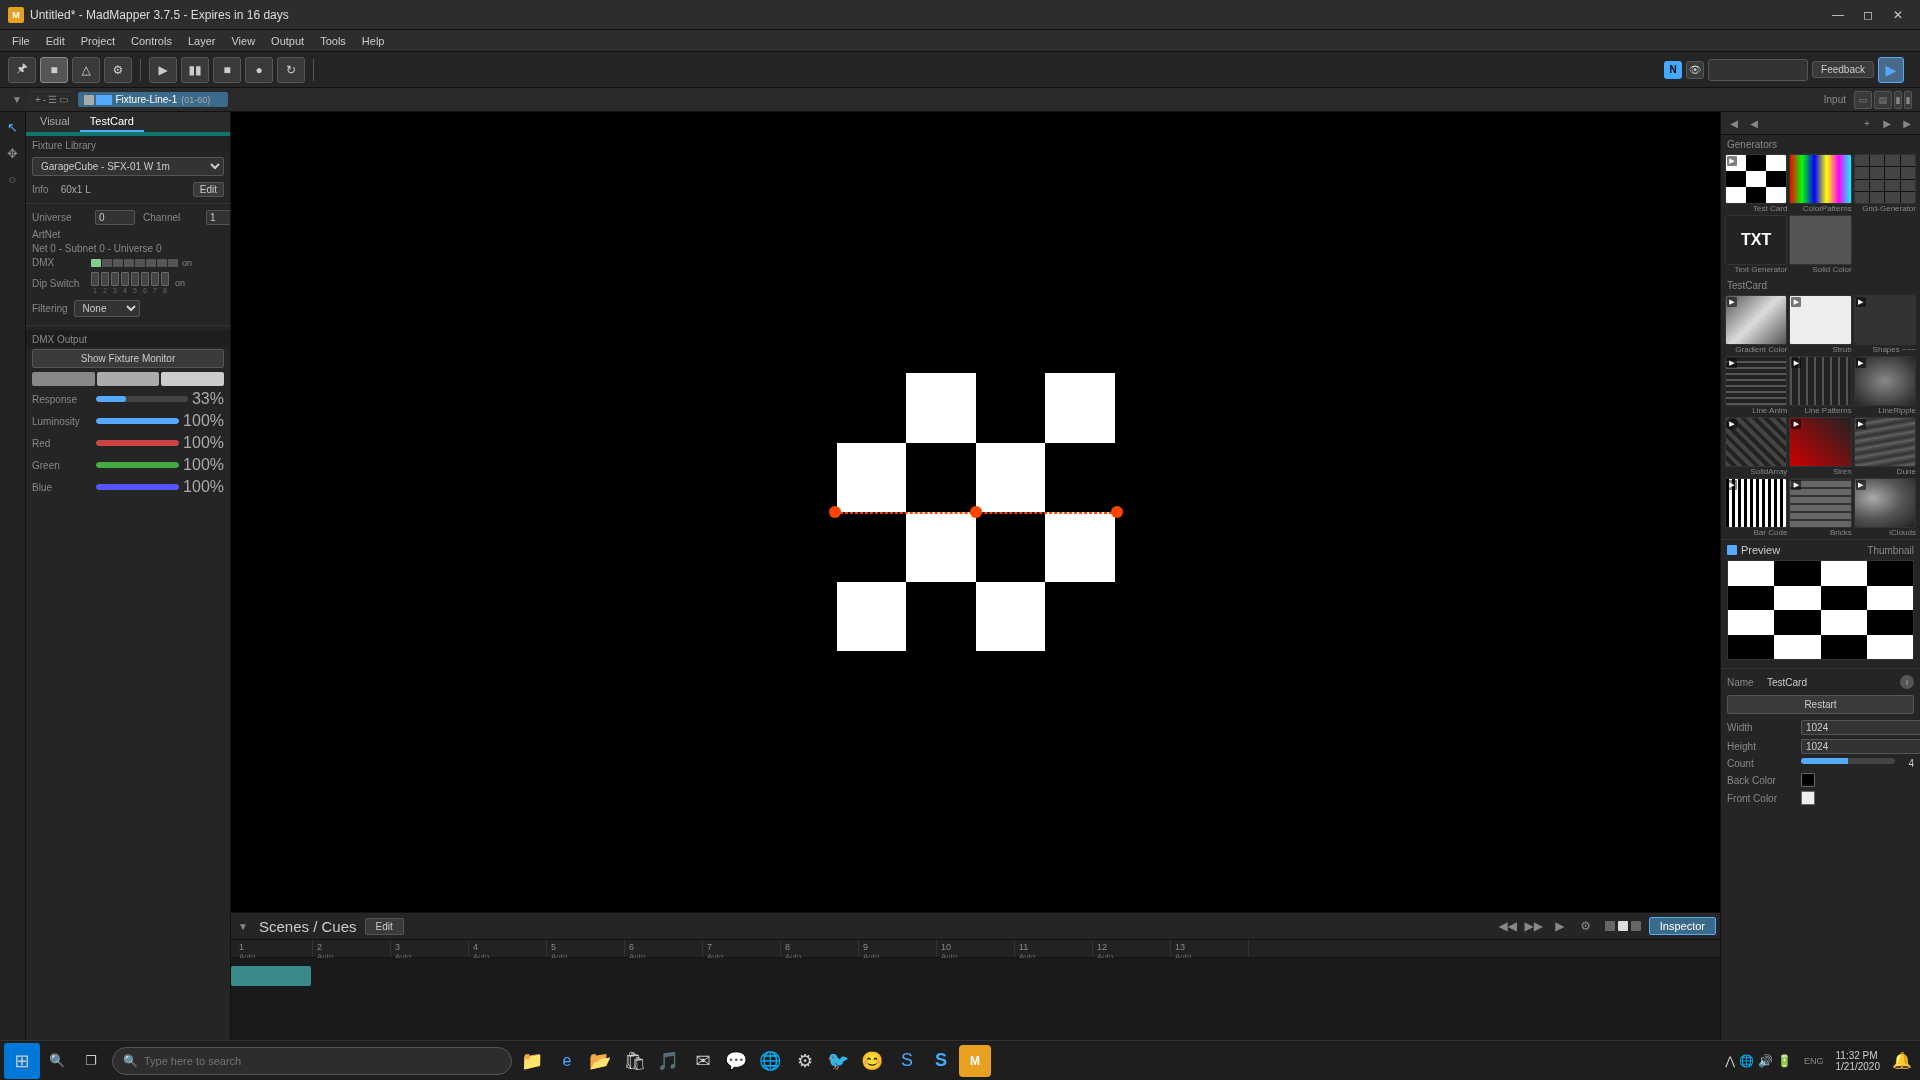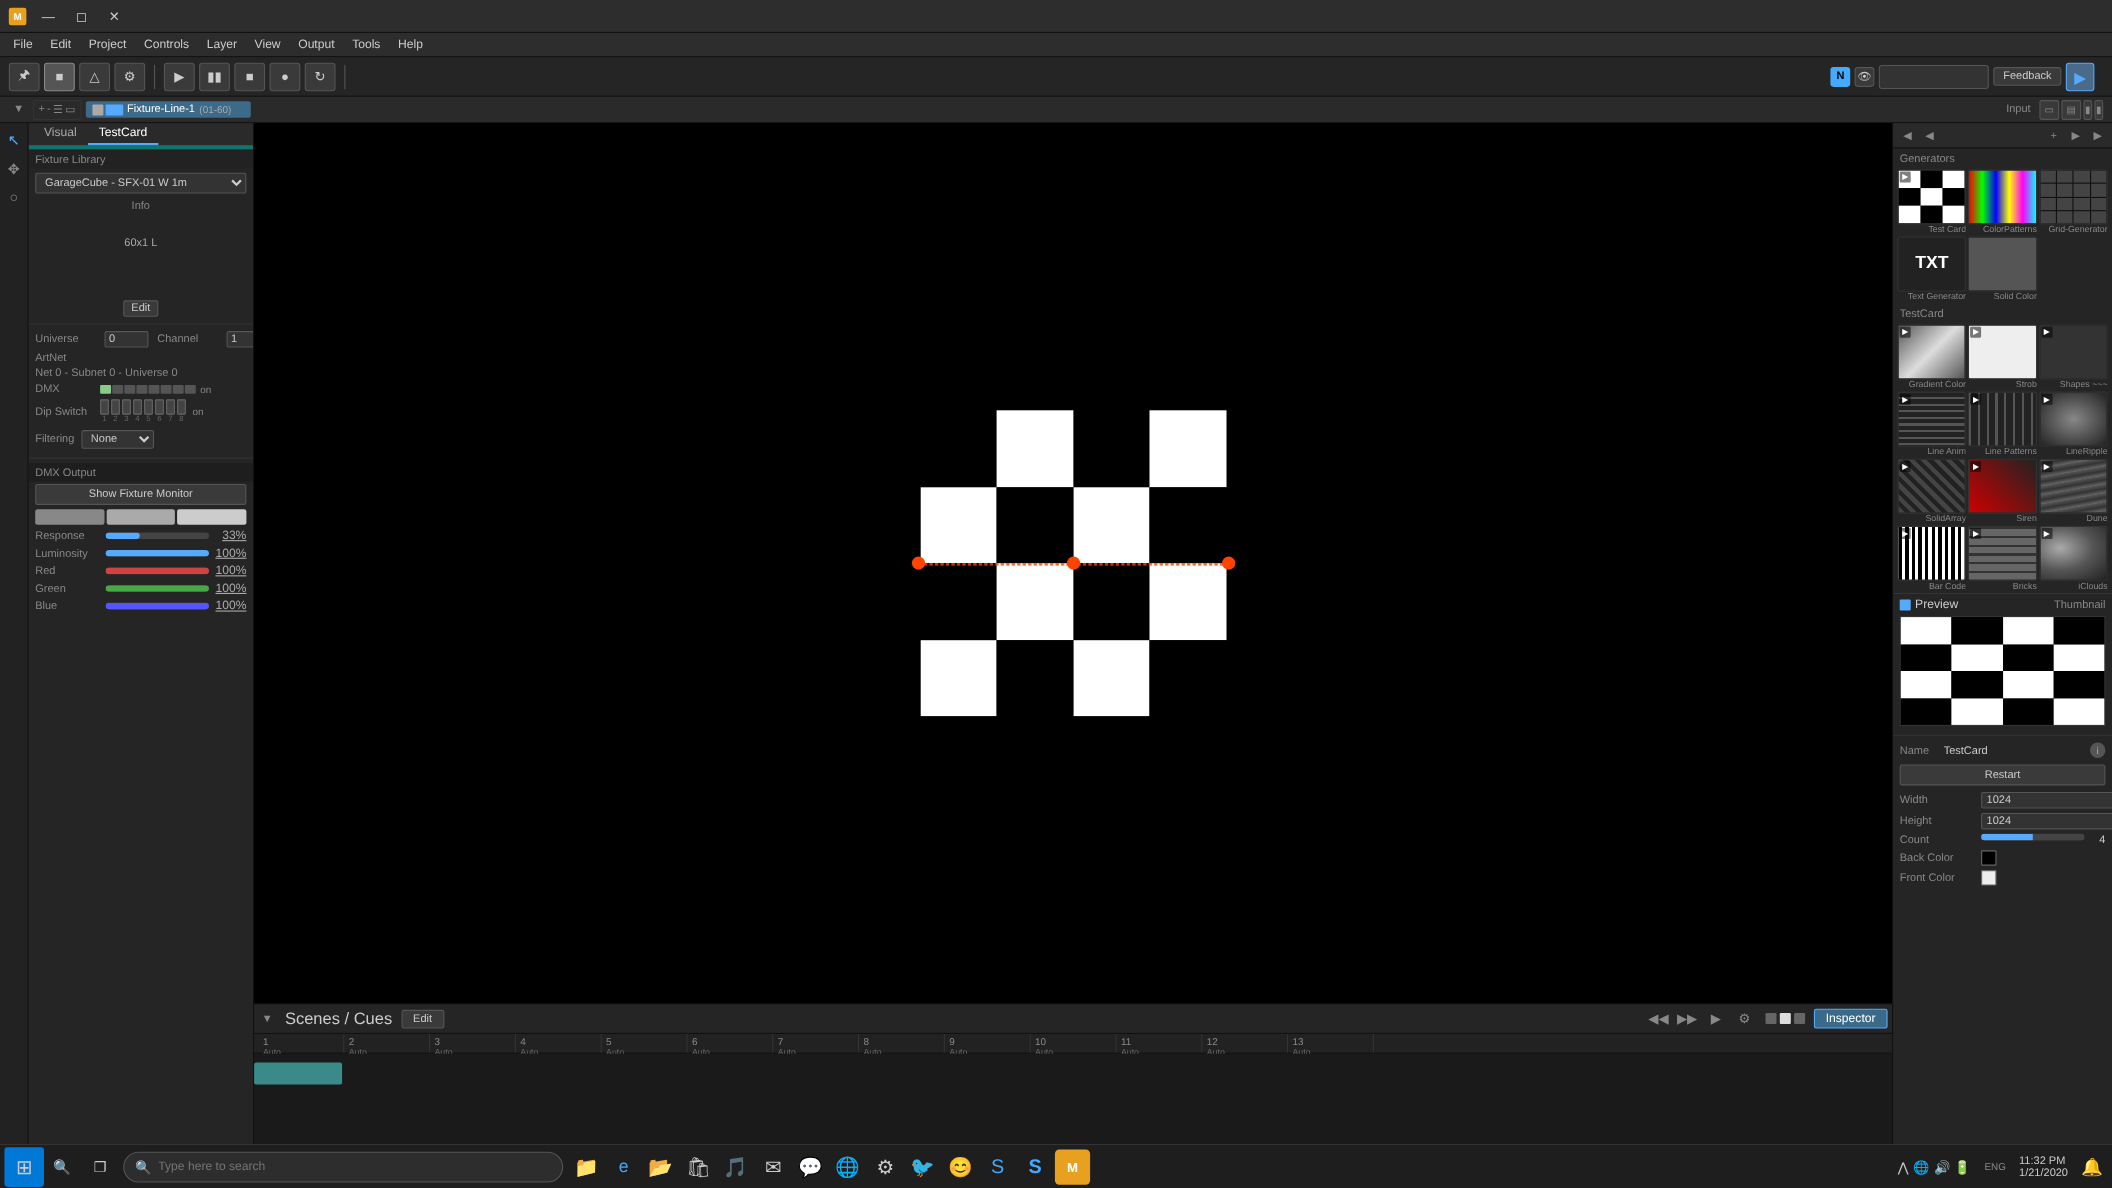--- a/index.html
+++ b/index.html
@@ -183,22 +183,22 @@
       border: 1px solid #555;
       font-size: 10px;
       padding: 2px 4px;
       border-radius: 2px;
     }
 
     .info-row {
       display: flex;
       align-items: center;
       padding: 2px 6px;
-      gap: 23px;
-      font-size: 10px; color: #aaa; flex-direction: column;
+      gap: 12px;
+      font-size: 10px; color: #aaa;
     }
     .info-row .info-label { color: #888; }
     .info-row .edit-btn {
       padding: 1px 6px;
       background: #3a3a3a;
       border: 1px solid #555;
       color: #ccc;
       border-radius: 2px;
       cursor: pointer; font-size: 10px;
     }
@@ -301,21 +301,21 @@
     .slider-row {
       display: flex; align-items: center;
       padding: 2px 6px; gap: 4px;
     }
     .slider-label { font-size: 10px; color: #888; min-width: 60px; }
     .slider-track {
       flex: 1; height: 6px;
       background: #444; border-radius: 3px; overflow: hidden;
     }
     .slider-fill { height: 100%; background: #5af; border-radius: 3px; }
-    .slider-val { font-size: 11px; color: #aaa; min-width: 30px; text-align: right; text-decoration: underline; }
+    .slider-val { font-size: 16px; color: #aaa; min-width: 30px; text-align: left; }
 
     
     #center-area {
       flex: 1;
       display: flex;
       flex-direction: column;
       background: #111;
       position: relative;
     }
 
@@ -714,20 +714,21 @@
       display: flex; align-items: center; justify-content: center;
       cursor: pointer; color: #888; font-size: 10px;
       border-radius: 1px;
     }
   </style>
 </head>
 <body>
 
 <div id="title-bar">
   <div class="app-icon">M</div>
+  <span class="title-text">Untitled* - MadMapper 3.7.5 - Expires in 16 days</span>
   <div class="window-controls">
     <span>—</span>
     <span>◻</span>
     <span class="close">✕</span>
   </div>
 </div>
 
 <div id="menu-bar">
   <span>File</span>
   <span>Edit</span>

